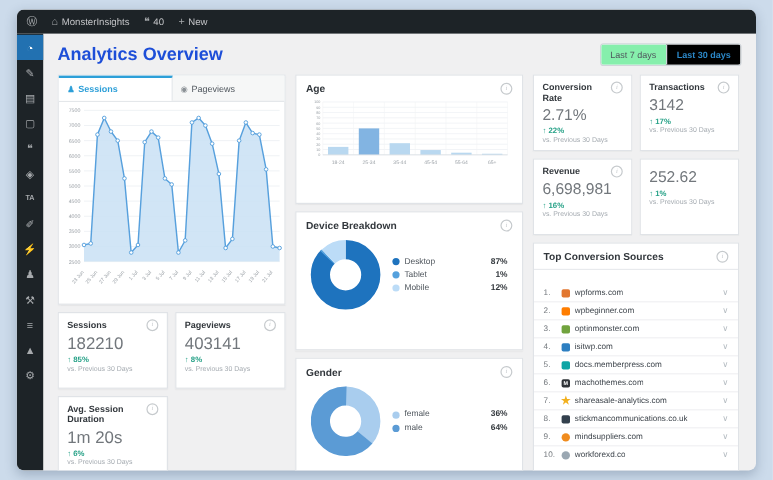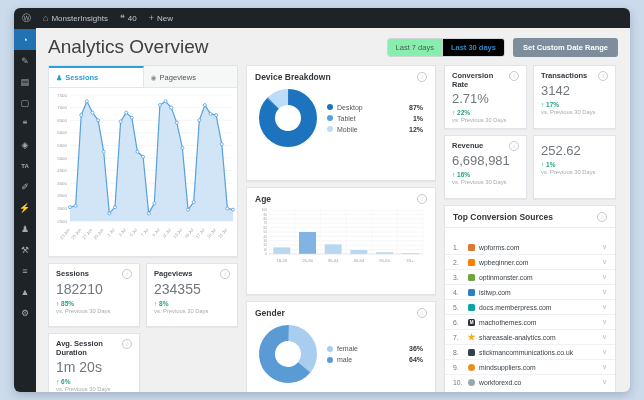--- a/index.html
+++ b/index.html
@@ -10,21 +10,21 @@
   .ab-item{display:flex;align-items:center;gap:3px;cursor:pointer;}
   .ab-glyph{font-size:9px;color:#a7aaad;}
   
   .body-row{display:flex;height:364px;}
   .sidebar{width:22px;background:#1d2327;display:flex;flex-direction:column;align-items:center;padding-top:1px;flex-shrink:0;}
   .sb-item{width:22px;height:21px;display:flex;align-items:center;justify-content:center;color:#a7aaad;font-size:9px;cursor:pointer;}
   .sb-item.ta{font-size:6px;font-weight:bold;letter-spacing:0;}
   .sb-item.active{background:#2271b1;color:#fff;}
   .content{flex:1;padding:5px 12px 8px 12px;overflow:hidden;}
   .header{display:flex;align-items:center;margin:3px 0 7px;}
-  .title{font-size:19px;font-weight:normal;color:#404040;}
+  .title{font-size:15px;font-weight:bold;color:#1d4ed8;}
   .header-right{margin-left:auto;display:flex;gap:8px;align-items:center;}
   .segmented{display:flex;border:1px solid #d0d5da;border-radius:3px;overflow:hidden;background:#fff;}
   .seg-btn{font-size:7.5px;padding:4px 8px;color:#50575e;background:#86efac;border:none;cursor:pointer;font-family:inherit;border-left:1px solid #d0d5da;}
   .seg-btn:first-child{border-left:none;}
   .seg-btn.active{background:#000000;color:#2b87c8;font-weight:bold;}
   .custom-btn{background:#7d8d9b;color:#fff;font-size:7.5px;font-weight:bold;padding:5px 10px;border:none;border-radius:3px;cursor:pointer;font-family:inherit;}
   .grid{display:grid;grid-template-columns:190px 190px 172px;gap:8px;}
   .col{display:flex;flex-direction:column;gap:6px;}
   
   .card,.panel{background:#fff;border:1px solid #e0e3e7;box-shadow:0 1px 1px rgba(0,0,0,.04);}
@@ -107,21 +107,20 @@
       </div>
 
     <div class="content">
       <div class="header">
         <div class="title">Analytics Overview</div>
         <div class="header-right">
           <div class="segmented" id="range-buttons">
               <button class="seg-btn">Last 7 days</button>
               <button class="seg-btn active">Last 30 days</button>
             </div>
-          <button class="custom-btn">Set Custom Date Range</button>
         </div>
       </div>
 
       <div class="grid">
 
         <div class="col">
           <div class="card chart-card">
             <div class="tabbar" id="tabbar">
                 <div class="tab active">
                   <span class="tab-icon">♟</span>
@@ -212,68 +211,37 @@
                 </div>
                 <div class="stat-value">182210</div>
                 <div class="stat-delta">↑ 85%</div>
                 <div class="stat-note">vs. Previous 30 Days</div>
               </div>
               <div class="stat-card">
                 <div class="stat-top">
                   <span class="stat-label">Pageviews</span>
                   <span class="info">i</span>
                 </div>
-                <div class="stat-value">234355</div>
+                <div class="stat-value">403141</div>
                 <div class="stat-delta">↑ 8%</div>
                 <div class="stat-note">vs. Previous 30 Days</div>
               </div>
               <div class="stat-card">
                 <div class="stat-top">
                   <span class="stat-label">Avg. Session Duration</span>
                   <span class="info">i</span>
                 </div>
                 <div class="stat-value">1m 20s</div>
                 <div class="stat-delta">↑ 6%</div>
                 <div class="stat-note">vs. Previous 30 Days</div>
               </div>
             </div>
         </div>
 
         <div class="col">
-          <div class="panel" style="height:102px">
-            <div class="panel-title-row">
-              <span class="panel-title">Device Breakdown</span>
-              <span class="info">i</span>
-            </div>
-            <div class="donut-row">
-              <svg id="device-donut" width="62" height="62" viewBox="0 0 62 62">
-                  <circle cx="31" cy="31" r="21" fill="none" stroke="#1e73be" stroke-width="16" stroke-dasharray="114.79379556217104 131.94689145077132" transform="rotate(-90 31 31)"></circle>
-                  <circle cx="31" cy="31" r="21" fill="none" stroke="#55a1dd" stroke-width="16" stroke-dasharray="1.3194689145077132 131.94689145077132" transform="rotate(223.2 31 31)"></circle>
-                  <circle cx="31" cy="31" r="21" fill="none" stroke="#bcdcf7" stroke-width="16" stroke-dasharray="15.833626974092558 131.94689145077132" transform="rotate(226.8 31 31)"></circle>
-                </svg>
-              <div class="legend" id="device-legend">
-                  <div class="legend-row">
-                    <span class="legend-dot" style="background: rgb(30, 115, 190);"></span>
-                    <span>Desktop</span>
-                    <span class="legend-val">87%</span>
-                  </div>
-                  <div class="legend-row">
-                    <span class="legend-dot" style="background: rgb(85, 161, 221);"></span>
-                    <span>Tablet</span>
-                    <span class="legend-val">1%</span>
-                  </div>
-                  <div class="legend-row">
-                    <span class="legend-dot" style="background: rgb(188, 220, 247);"></span>
-                    <span>Mobile</span>
-                    <span class="legend-val">12%</span>
-                  </div>
-                </div>
-            </div>
-          </div>
-
           <div class="panel" style="height:94px">
             <div class="panel-title-row">
               <span class="panel-title">Age</span>
               <span class="info">i</span>
             </div>
             <svg id="age-chart" width="172" height="64" viewBox="0 0 172 64">
                 <line x1="14" y1="47" x2="168" y2="47" stroke="#e9edf1" stroke-width="0.5"></line>
                 <text x="12" y="48.2" text-anchor="end" font-size="3.1" fill="#9aa0a6">0</text>
                 <line x1="14" y1="42.6" x2="168" y2="42.6" stroke="#e9edf1" stroke-width="0.5"></line>
                 <text x="12" y="43.800000000000004" text-anchor="end" font-size="3.1" fill="#9aa0a6">10</text>
@@ -311,20 +279,51 @@
                 <rect x="95.33333333333333" y="43.04" width="17" height="3.960000000000001" fill="#b9d8f0"></rect>
                 <text x="103.83333333333333" y="55" text-anchor="middle" font-size="4.2" fill="#9aa0a6">45-54</text>
                 <rect x="121" y="45.239999999999995" width="17" height="1.7600000000000051" fill="#b9d8f0"></rect>
                 <text x="129.5" y="55" text-anchor="middle" font-size="4.2" fill="#9aa0a6">55-64</text>
                 <rect x="146.66666666666669" y="46.12" width="17" height="0.8800000000000026" fill="#b9d8f0"></rect>
                 <text x="155.16666666666669" y="55" text-anchor="middle" font-size="4.2" fill="#9aa0a6">65+</text>
                 <line x1="14" y1="47" x2="168" y2="47" stroke="#d8dde2" stroke-width="0.6"></line>
               </svg>
           </div>
 
+          <div class="panel" style="height:102px">
+            <div class="panel-title-row">
+              <span class="panel-title">Device Breakdown</span>
+              <span class="info">i</span>
+            </div>
+            <div class="donut-row">
+              <svg id="device-donut" width="62" height="62" viewBox="0 0 62 62">
+                  <circle cx="31" cy="31" r="21" fill="none" stroke="#1e73be" stroke-width="16" stroke-dasharray="114.79379556217104 131.94689145077132" transform="rotate(-90 31 31)"></circle>
+                  <circle cx="31" cy="31" r="21" fill="none" stroke="#55a1dd" stroke-width="16" stroke-dasharray="1.3194689145077132 131.94689145077132" transform="rotate(223.2 31 31)"></circle>
+                  <circle cx="31" cy="31" r="21" fill="none" stroke="#bcdcf7" stroke-width="16" stroke-dasharray="15.833626974092558 131.94689145077132" transform="rotate(226.8 31 31)"></circle>
+                </svg>
+              <div class="legend" id="device-legend">
+                  <div class="legend-row">
+                    <span class="legend-dot" style="background: rgb(30, 115, 190);"></span>
+                    <span>Desktop</span>
+                    <span class="legend-val">87%</span>
+                  </div>
+                  <div class="legend-row">
+                    <span class="legend-dot" style="background: rgb(85, 161, 221);"></span>
+                    <span>Tablet</span>
+                    <span class="legend-val">1%</span>
+                  </div>
+                  <div class="legend-row">
+                    <span class="legend-dot" style="background: rgb(188, 220, 247);"></span>
+                    <span>Mobile</span>
+                    <span class="legend-val">12%</span>
+                  </div>
+                </div>
+            </div>
+          </div>
+
           <div class="panel" style="height:104px">
             <div class="panel-title-row">
               <span class="panel-title">Gender</span>
               <span class="info">i</span>
             </div>
             <div class="donut-row">
               <svg id="gender-donut" width="62" height="62" viewBox="0 0 62 62">
                   <circle cx="31" cy="31" r="21" fill="none" stroke="#a9cdee" stroke-width="16" stroke-dasharray="47.50088092227767 131.94689145077132" transform="rotate(-90 31 31)"></circle>
                   <circle cx="31" cy="31" r="21" fill="none" stroke="#5b9bd5" stroke-width="16" stroke-dasharray="84.44601052849364 131.94689145077132" transform="rotate(39.599999999999994 31 31)"></circle>
                 </svg>

